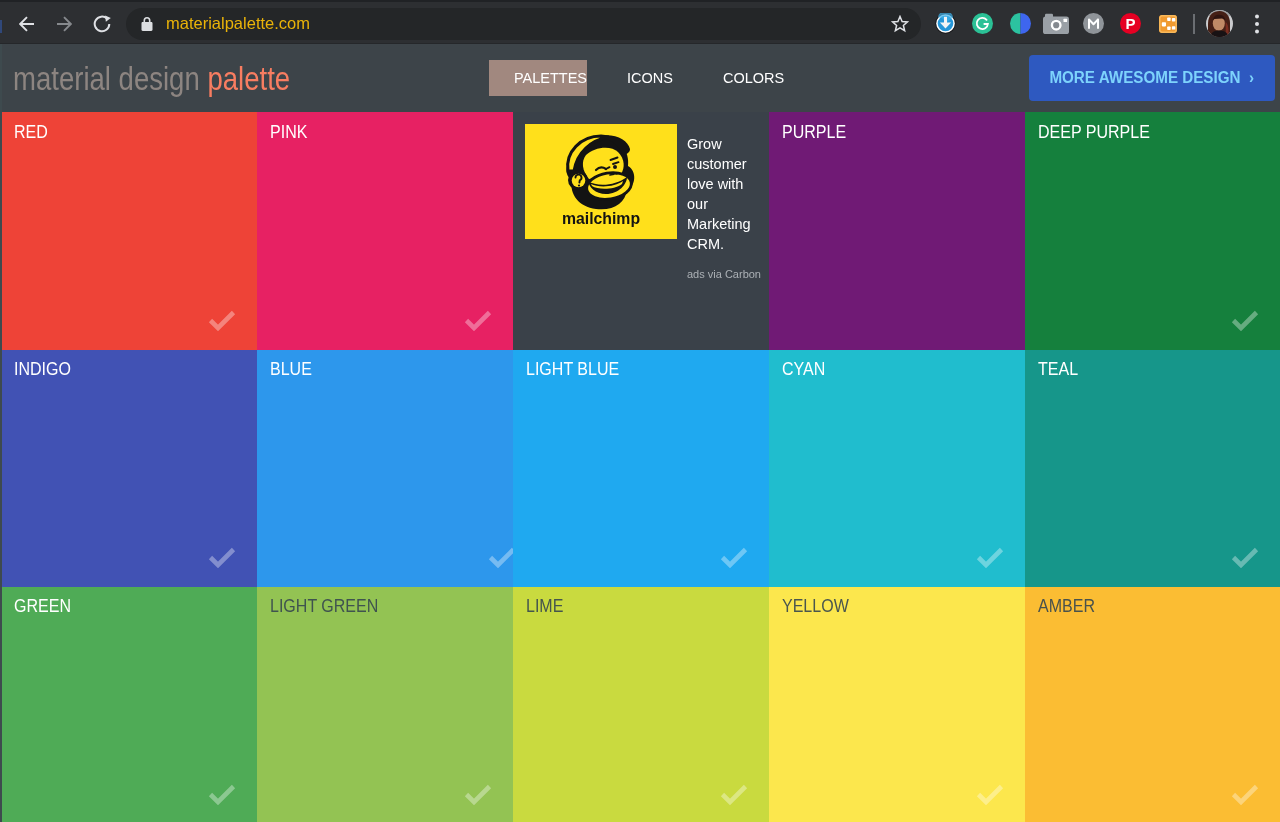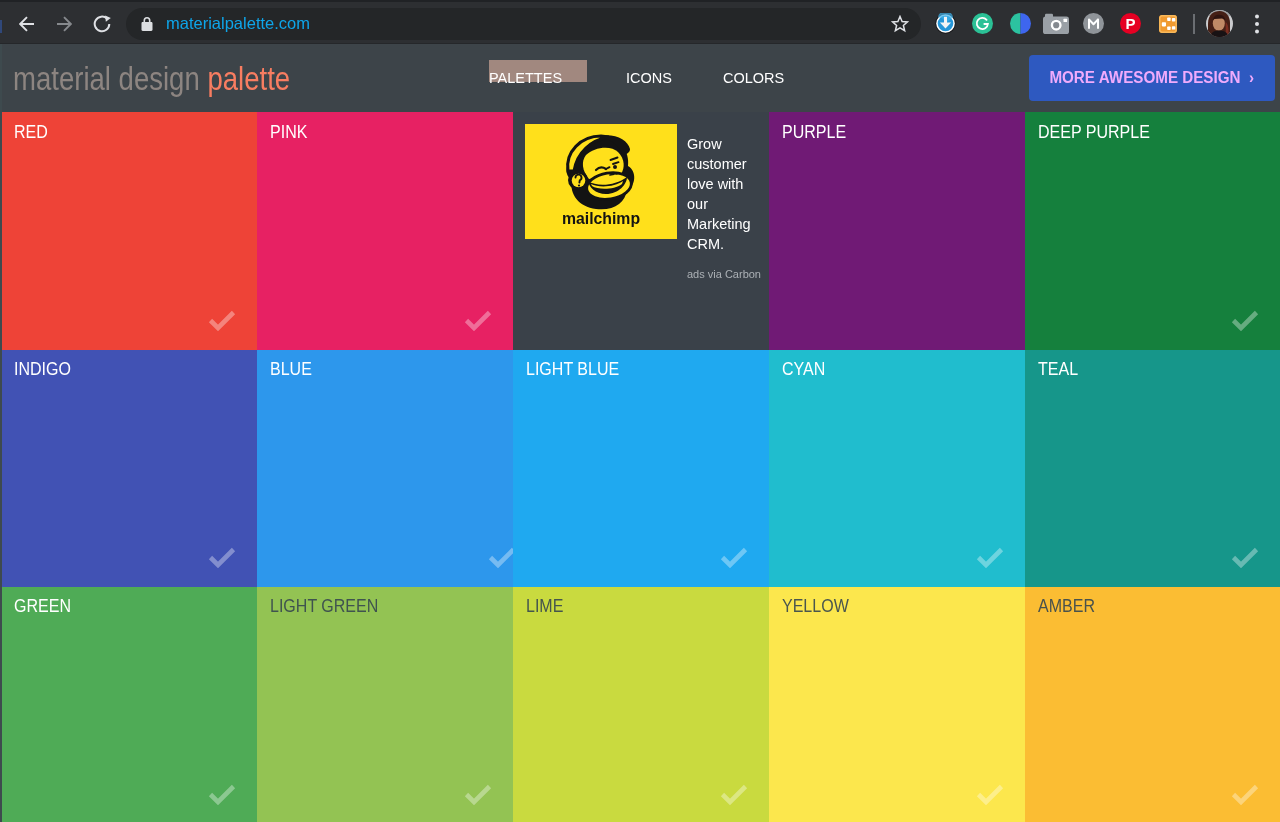--- a/index.html
+++ b/index.html
@@ -6,35 +6,35 @@
   html,body { width:1280px; height:822px; overflow:hidden; background:#33373c;
     font-family:"Liberation Sans", sans-serif; }
   .abs { position:absolute; }
 
   
   #toolbar { position:absolute; left:0; top:0; width:1280px; height:44px;
     background:#2d2f32; border-top:2px solid #202225; border-bottom:1px solid #25272a; }
   #omnibox { position:absolute; left:126px; top:6px; width:795px; height:32px;
     border-radius:16px; background:#242628; }
   #url { position:absolute; left:166px; top:0; height:44px; line-height:43px;
-    color:#0ea5e9; font-size:16.5px; }
+    color:#eab308; font-size:16.5px; }
   .navicon { position:absolute; top:0; }
 
   
   #header { position:absolute; left:0; top:44px; width:1280px; height:68px; background:#3d4449; }
   #logo { position:absolute; left:13px; top:15px; font-size:34px; font-weight:300;
     color:#8d8581; transform:scaleX(0.81); transform-origin:left top; white-space:nowrap; }
   #logo b { color:#f87d61; font-weight:300; }
-  .nav { position:absolute; top:16px; height:22px; line-height:36px; color:#fff;
-    font-size:14.5px; text-align:left; }
+  .nav { position:absolute; top:16px; height:36px; line-height:36px; color:#fff;
+    font-size:14.5px; text-align:right; }
   #nav-palettes { left:489px; width:98px; background:#a1887f; }
   #nav-icons { left:626px; width:47px; }
   #nav-colors { left:723px; width:60px; }
   #morebtn { position:absolute; left:1029px; top:11px; width:246px; height:46px;
-    background:#2e59c0; border-radius:4px; color:#f0abfc; font-weight:bold; font-size:16px;
+    background:#2e59c0; border-radius:4px; color:#7dd3fc; font-weight:bold; font-size:16px;
     text-align:center; line-height:46px; }
   #morebtn span { display:inline-block; transform:scaleX(0.95); transform-origin:center; white-space:nowrap; }
 
   
   .tile { position:absolute; overflow:hidden; }
   .tl { position:absolute; left:13px; top:9.5px; font-size:18px; color:#fff;
     transform:scaleX(0.89); transform-origin:left top; white-space:nowrap; }
   .tl.dark { color:#37474f; opacity:0.9; }
   .chk { position:absolute; right:21px; bottom:19px; }
 

